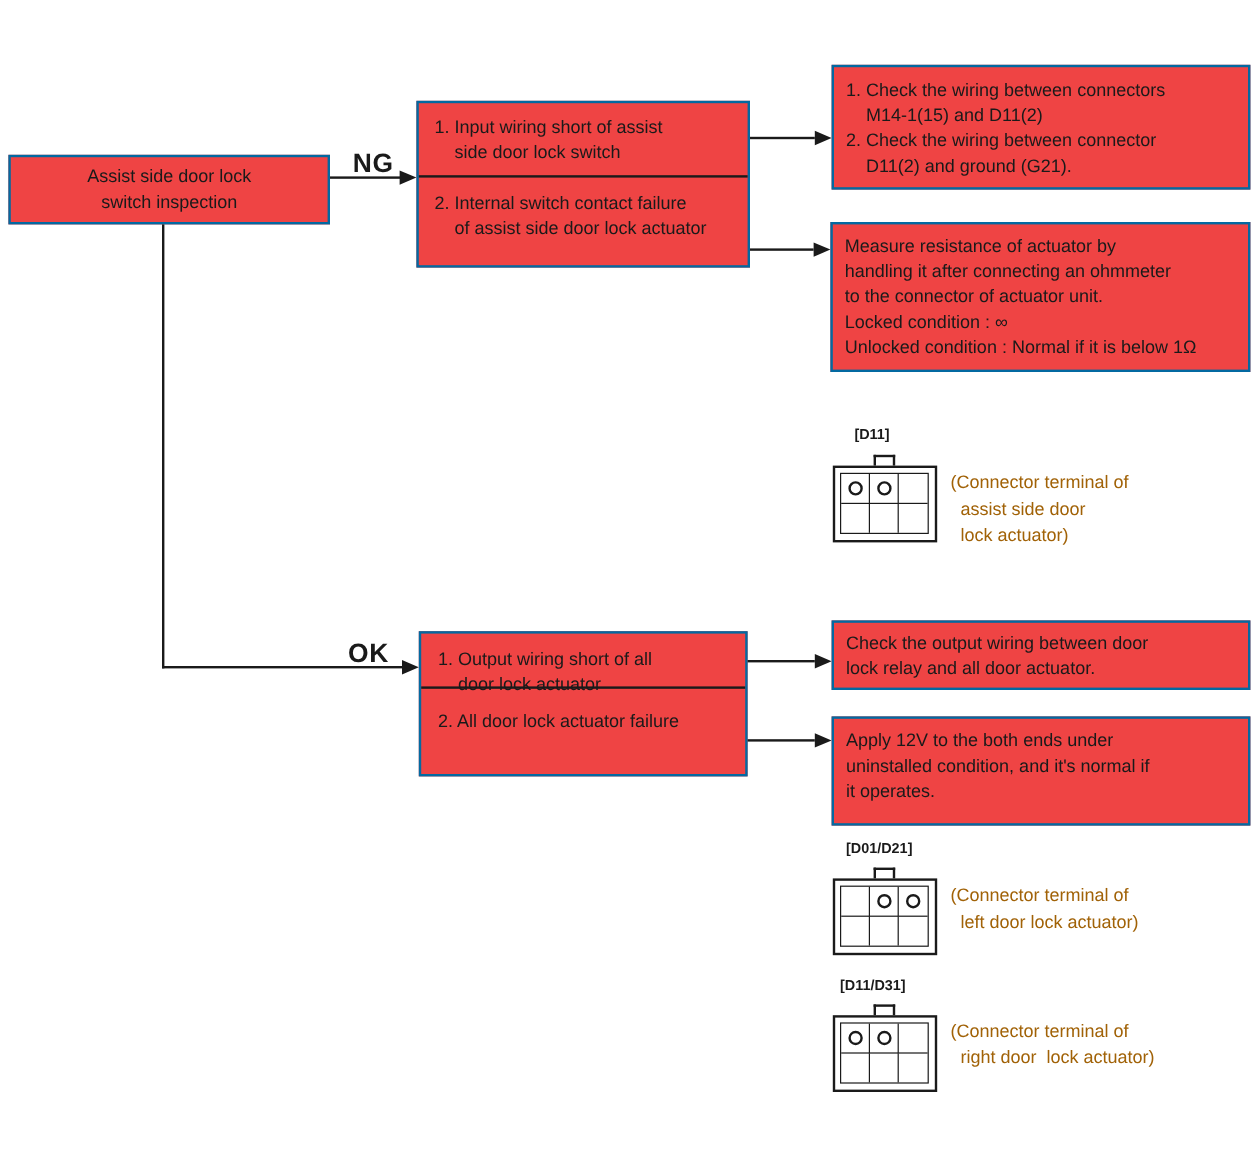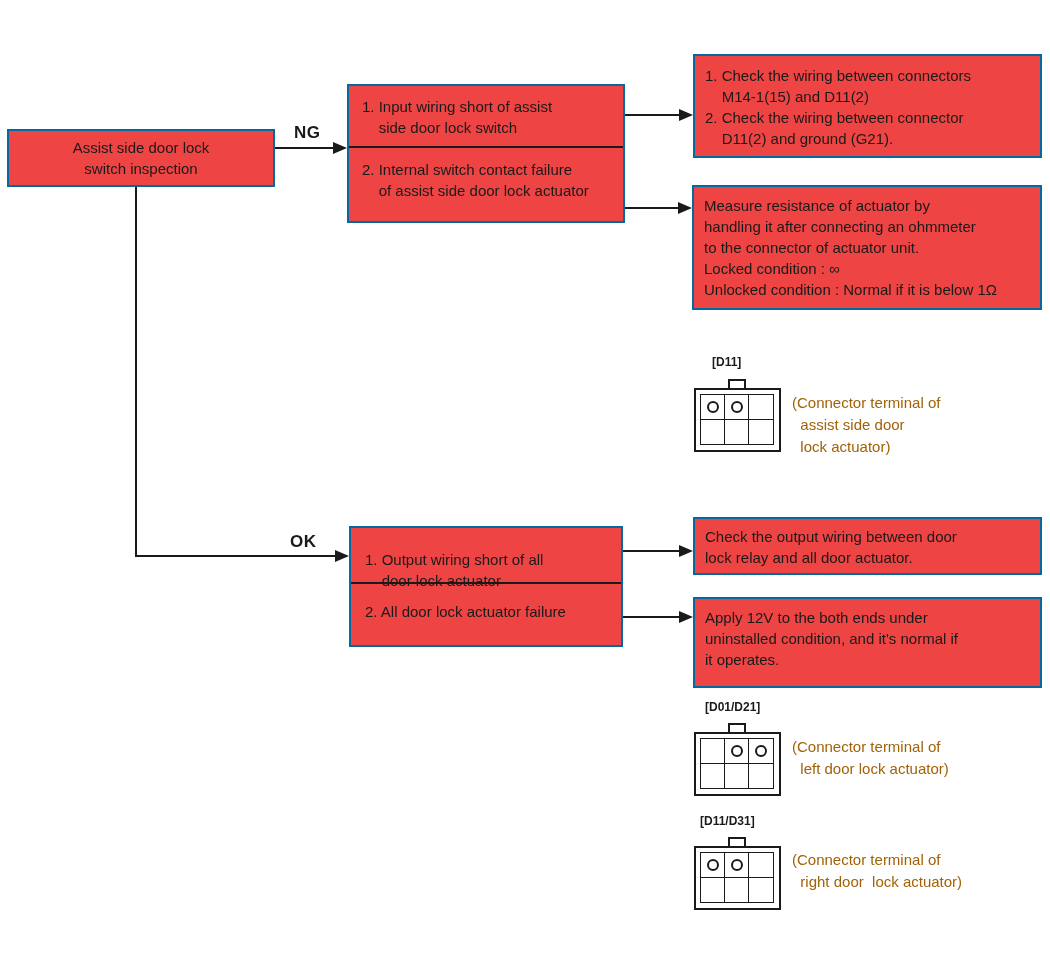--- a/index.html
+++ b/index.html
@@ -32,21 +32,21 @@
   .vl { position: absolute; width: 2px; background: #1a1a1a; }
   .ah {
     position: absolute; width: 0; height: 0;
     border-top: 6px solid transparent;
     border-bottom: 6px solid transparent;
     border-left: 14px solid #1a1a1a;
   }
   .branch-label {
     position: absolute;
     font-weight: bold;
-    font-size: 17px;
+    font-size: 22px;
     letter-spacing: 0.5px;
     color: #1a1a1a;
   }
   .conn-label {
     position: absolute;
     font-weight: bold;
     font-size: 12px;
     color: #1a1a1a;
   }
   .caption {
@@ -154,21 +154,21 @@
   <div class="caption" style="left:792px; top:392px;">(Connector terminal of
   assist side door
   lock actuator)</div>
 
   <div class="vl" style="left:135px; top:187px; height:370px;"></div>
   <div class="hl" style="left:135px; top:555px; width:200px;"></div>
   <div class="ah" style="left:335px; top:550px;"></div>
   <div class="branch-label" style="left:290px; top:532px;">OK</div>
 
   <div class="box" style="left:349px; top:526px; width:274px; height:121px;">
-    <div class="split-cell top" style="height:46px; padding:11px 6px 0 14px;margin-top:10px;">
+    <div class="split-cell top" style="height:46px; padding:11px 6px 0 14px;">
       <span class="txt">1. Output wiring short of all
     door lock actuator</span>
     </div>
     <div class="split-cell" style="padding:17px 6px 0 14px;">
       <span class="txt">2. All door lock actuator failure</span>
     </div>
   </div>
 
   <div class="hl" style="left:623px; top:550px; width:56px;"></div>
   <div class="ah" style="left:679px; top:545px;"></div>

